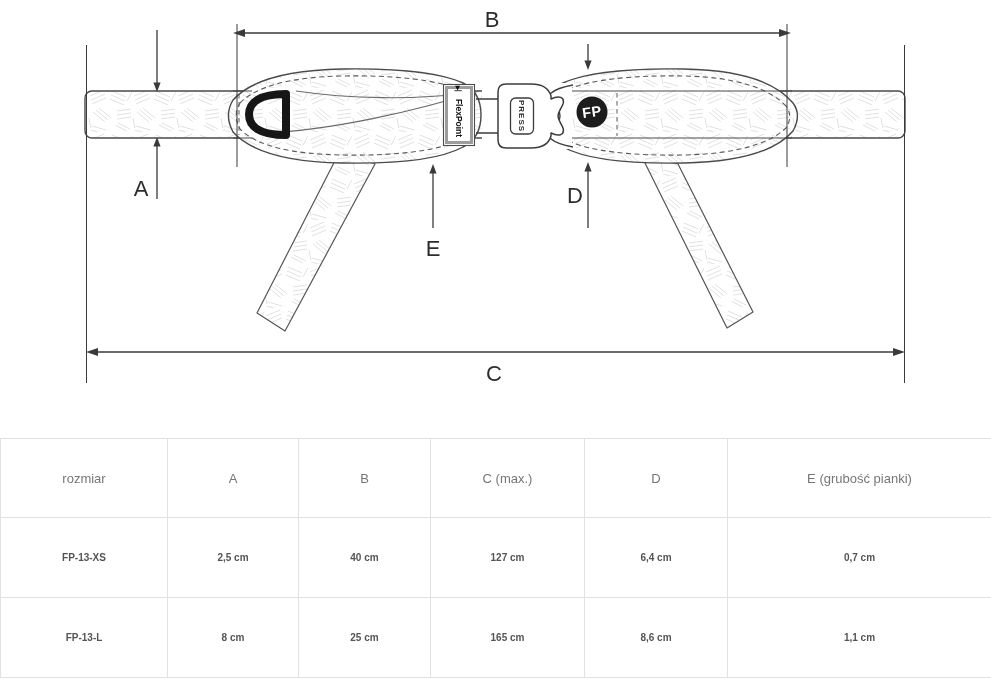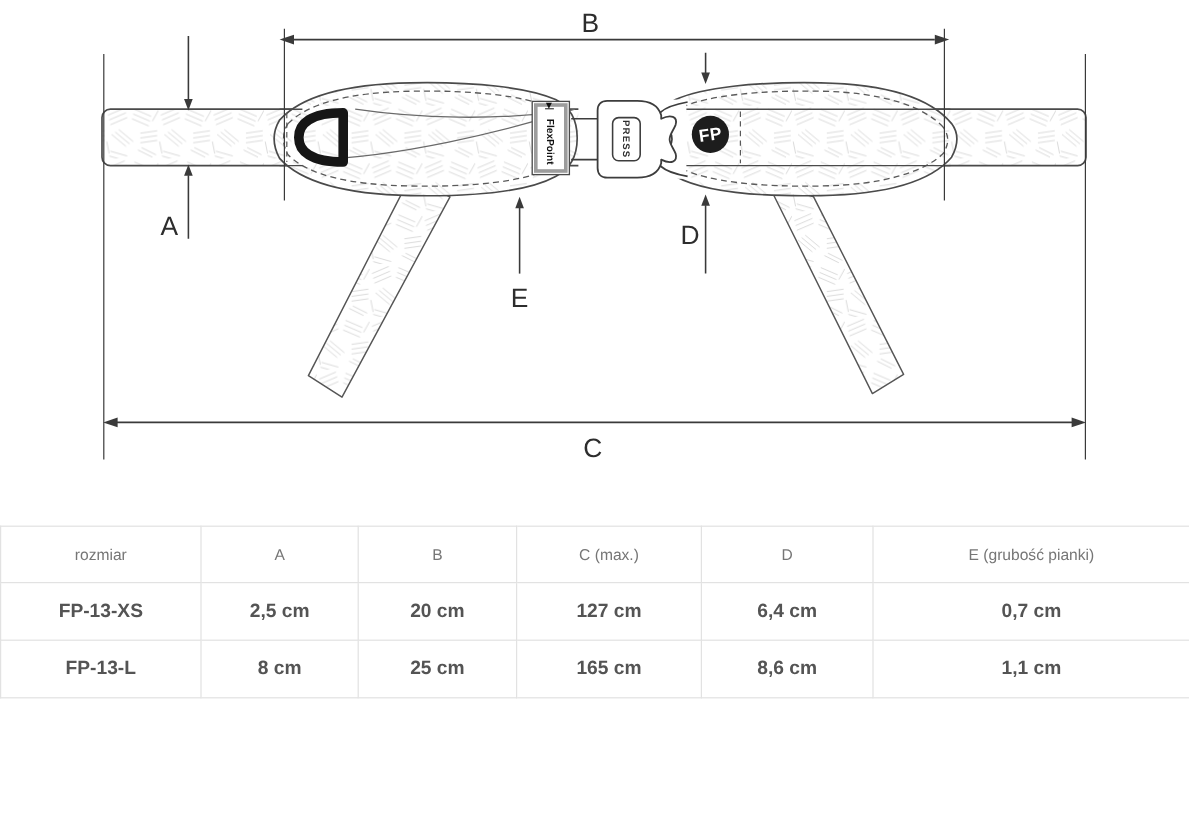--- a/index.html
+++ b/index.html
@@ -1,22 +1,22 @@
 <!DOCTYPE html>
 <html><head>
 <meta charset="utf-8">
 <style>
   html,body{margin:0;padding:0;background:#ffffff;}
   .stage{width:991px;height:679px;background:#ffffff;font-family:"Liberation Sans",sans-serif;overflow:hidden;}
   .diagram-wrap{width:991px;height:438px;}
   .dim-label{font-family:"Liberation Sans",sans-serif;font-size:22px;fill:#2d2d2d;}
   table.size-table{border-collapse:collapse;table-layout:fixed;width:991px;font-family:"Liberation Sans",sans-serif;}
-  table.size-table th,table.size-table td{border:1px solid #e2e2e2;text-align:center;vertical-align:middle;padding:0;background:#ffffff;}
+  table.size-table th,table.size-table td{border:1px solid #e2e2e2;text-align:center;vertical-align:middle;padding:16px;background:#ffffff;}
   table.size-table th{height:46px;color:#767676;font-size:13px;font-weight:400;}
-  table.size-table td{height:47px;color:#545454;font-size:16px;font-weight:700;}
+  table.size-table td{height:47px;color:#545454;font-size:10px;font-weight:700;}
 </style>
 </head>
 <body>
 
 <div class="stage">
 
   <div class="diagram-wrap">
     <svg width="991" height="438" viewBox="0 0 991 438" xmlns="http://www.w3.org/2000/svg">
       <defs>
         <pattern id="tex" width="44" height="44" patternUnits="userSpaceOnUse">
@@ -138,21 +138,21 @@
         <th>B</th>
         <th>C (max.)</th>
         <th>D</th>
         <th>E (grubość pianki)</th>
       </tr>
     </thead>
     <tbody>
       <tr>
         <td>FP-13-XS</td>
         <td>2,5 cm</td>
-        <td>20 cm</td>
+        <td>40 cm</td>
         <td>127 cm</td>
         <td>6,4 cm</td>
         <td>0,7 cm</td>
       </tr>
       <tr>
         <td>FP-13-L</td>
         <td>8 cm</td>
         <td>25 cm</td>
         <td>165 cm</td>
         <td>8,6 cm</td>

